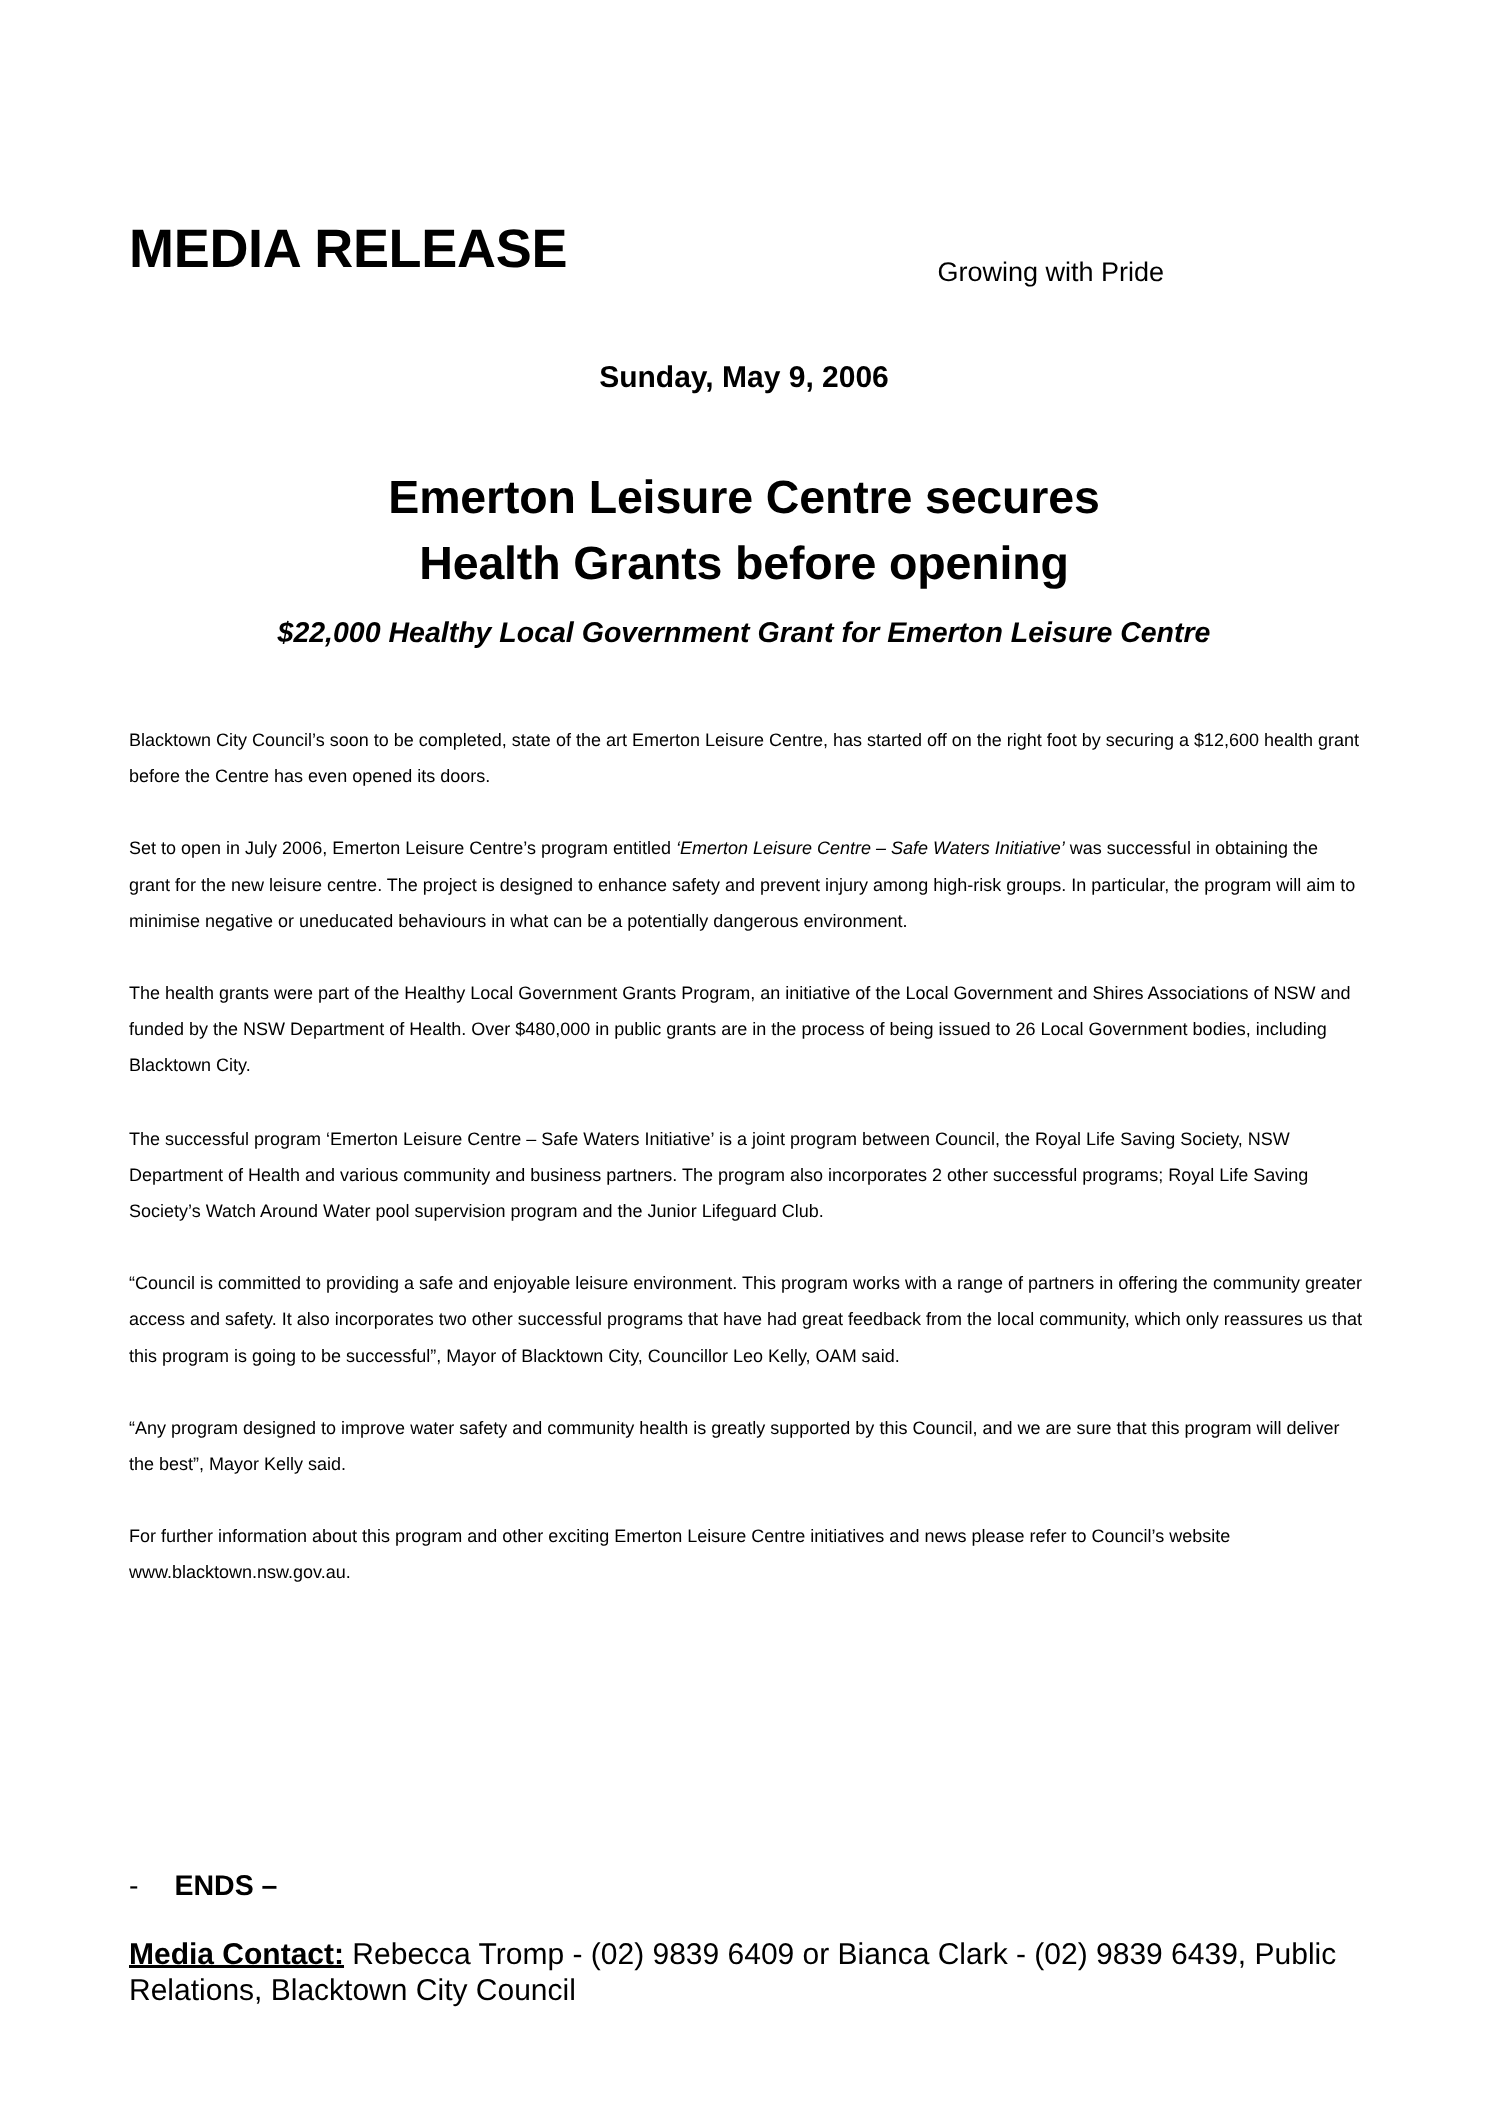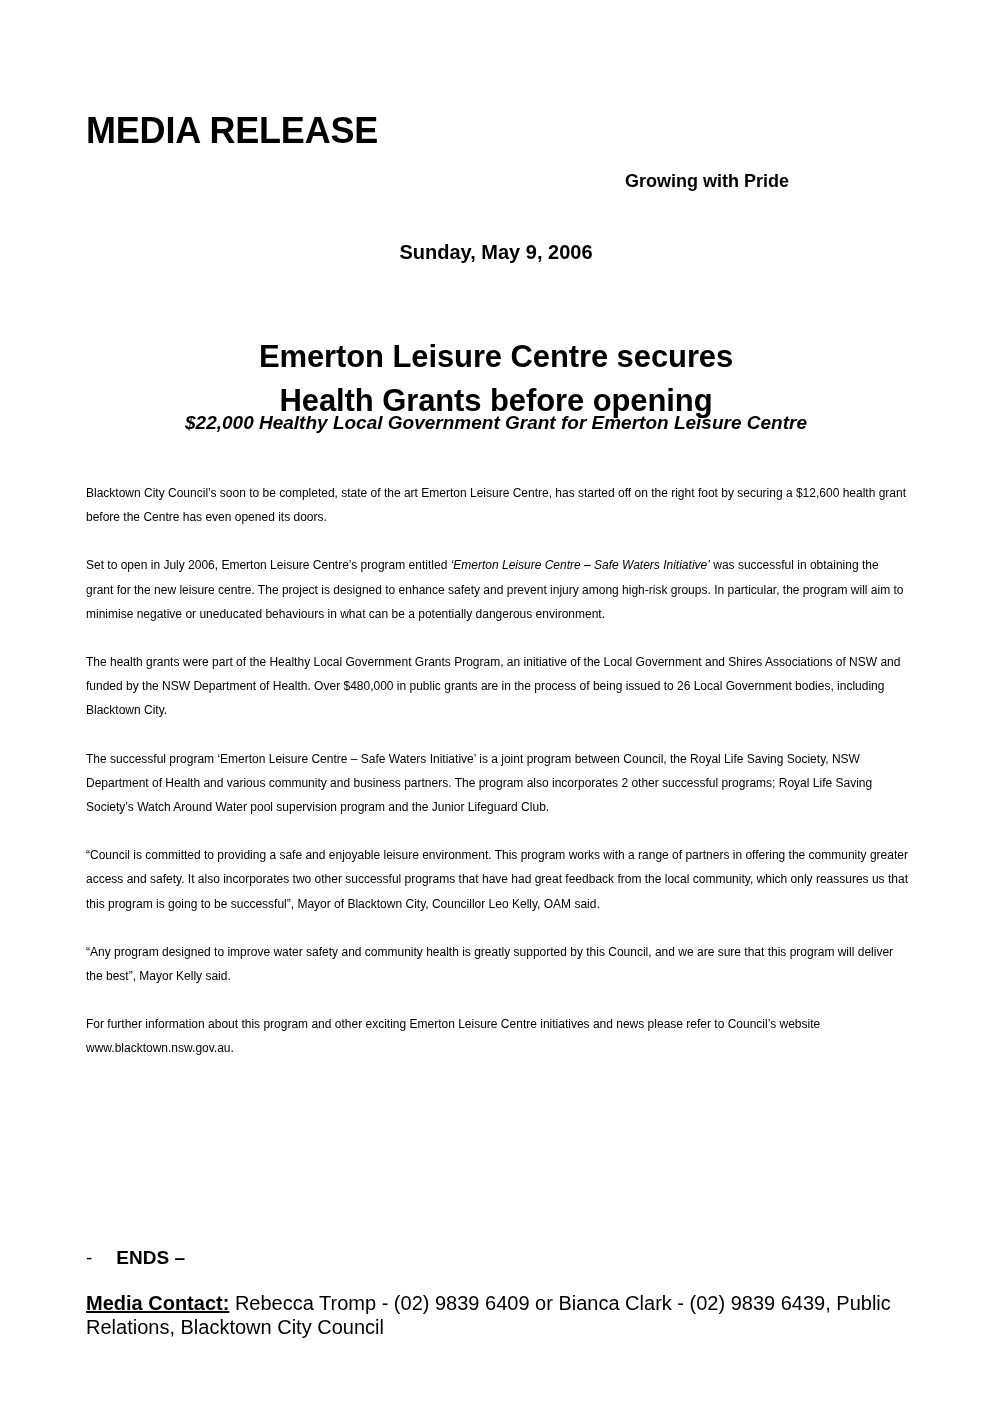--- a/index.html
+++ b/index.html
@@ -18,33 +18,33 @@
     height: 1414px;
     background: #ffffff;
     overflow: hidden;
     box-sizing: border-box;
   }
 
   
   .masthead {
     position: absolute;
     left: 86px;
-    top: 113px;
+    top: 148px;
     font-size: 36px;
     font-weight: bold;
     letter-spacing: -0.2px;
     line-height: 1;
     white-space: nowrap;
   }
   .tagline {
     position: absolute;
     left: 625px;
     top: 172px;
     font-size: 18px;
-    font-weight: bold;
+    font-weight: normal;
     line-height: 1;
     white-space: nowrap;
   }
   .dateline {
     position: absolute;
     left: 86px;
     top: 240px;
     width: 820px;
     text-align: center;
     font-size: 20px;
@@ -56,21 +56,20 @@
   .headline {
     position: absolute;
     left: 86px;
     top: 310px;
     width: 820px;
     text-align: center;
     font-size: 31px;
     font-weight: bold;
     line-height: 1.42;
     letter-spacing: -0.1px;
-    margin-top: 25px;
   }
   .subhead {
     position: absolute;
     left: 86px;
     top: 411px;
     width: 820px;
     text-align: center;
     font-size: 19px;
     font-weight: bold;
     font-style: italic;

